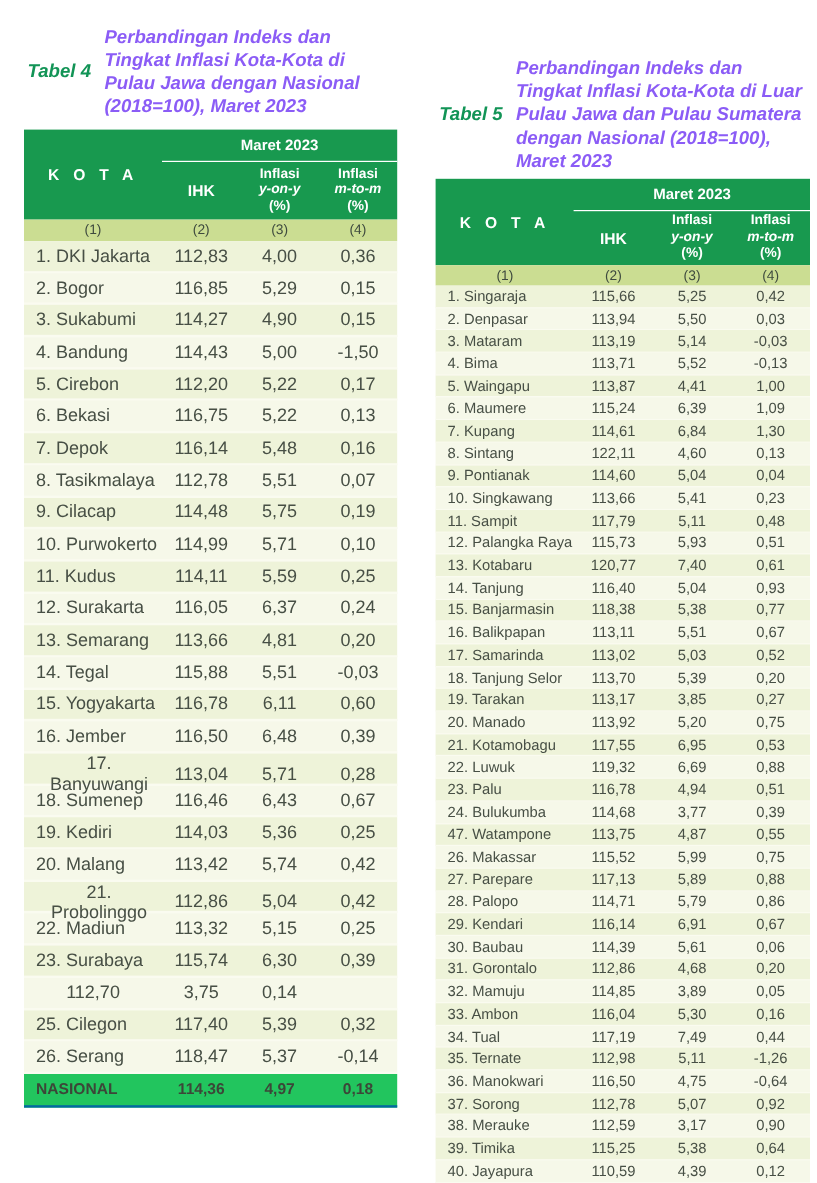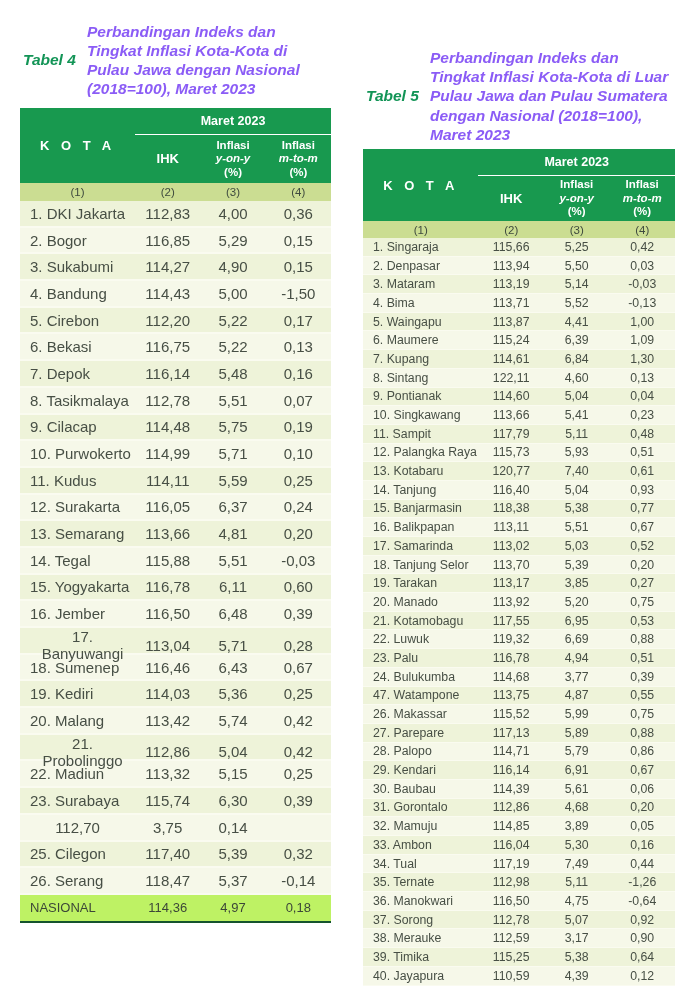--- a/index.html
+++ b/index.html
@@ -63,22 +63,22 @@
   .col-right .trow { height: 18.7px; font-size: 12.3px; border-bottom: 1px solid #fafbf0; }
   .trow:nth-child(odd)  { background: #eef3d9; }
   .trow:nth-child(even) { background: #f6f8e9; }
   .cell { display: flex; align-items: center; }
   .cell.name { padding-left: 10px; }
   .cell.num  { justify-content: center; }
 
   
   .tfoot {
     display: grid; grid-template-columns: 37% 21% 21% 21%;
-    background: #bef264; color: #3c4638; font-weight: normal;
-    border-bottom: 2px solid #14532d;
+    background: #22c55e; color: #3c4638; font-weight: bold;
+    border-bottom: 2px solid #0369a1;
   }
   .col-left  .tfoot { height: 28px; font-size: 13px; }
   .col-right .tfoot { height: 22px; font-size: 12.3px; }
 </style>
 </head>
 <body>
 
 <section class="col col-left">
   <div class="title-block">
     <div class="tbl-label">Tabel 4</div>

